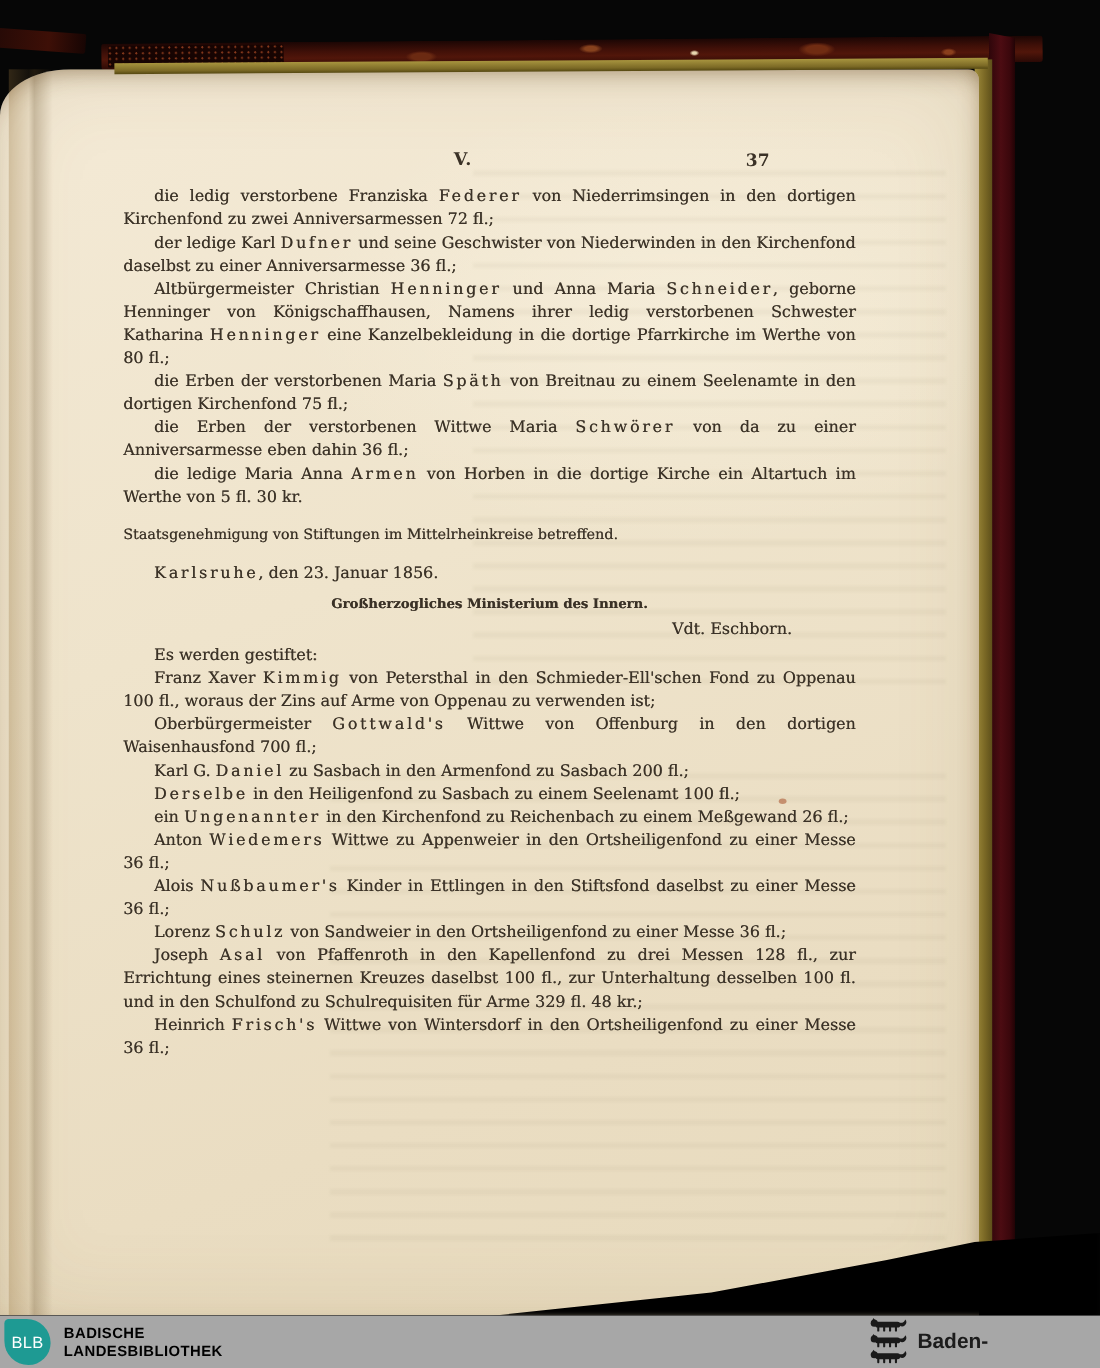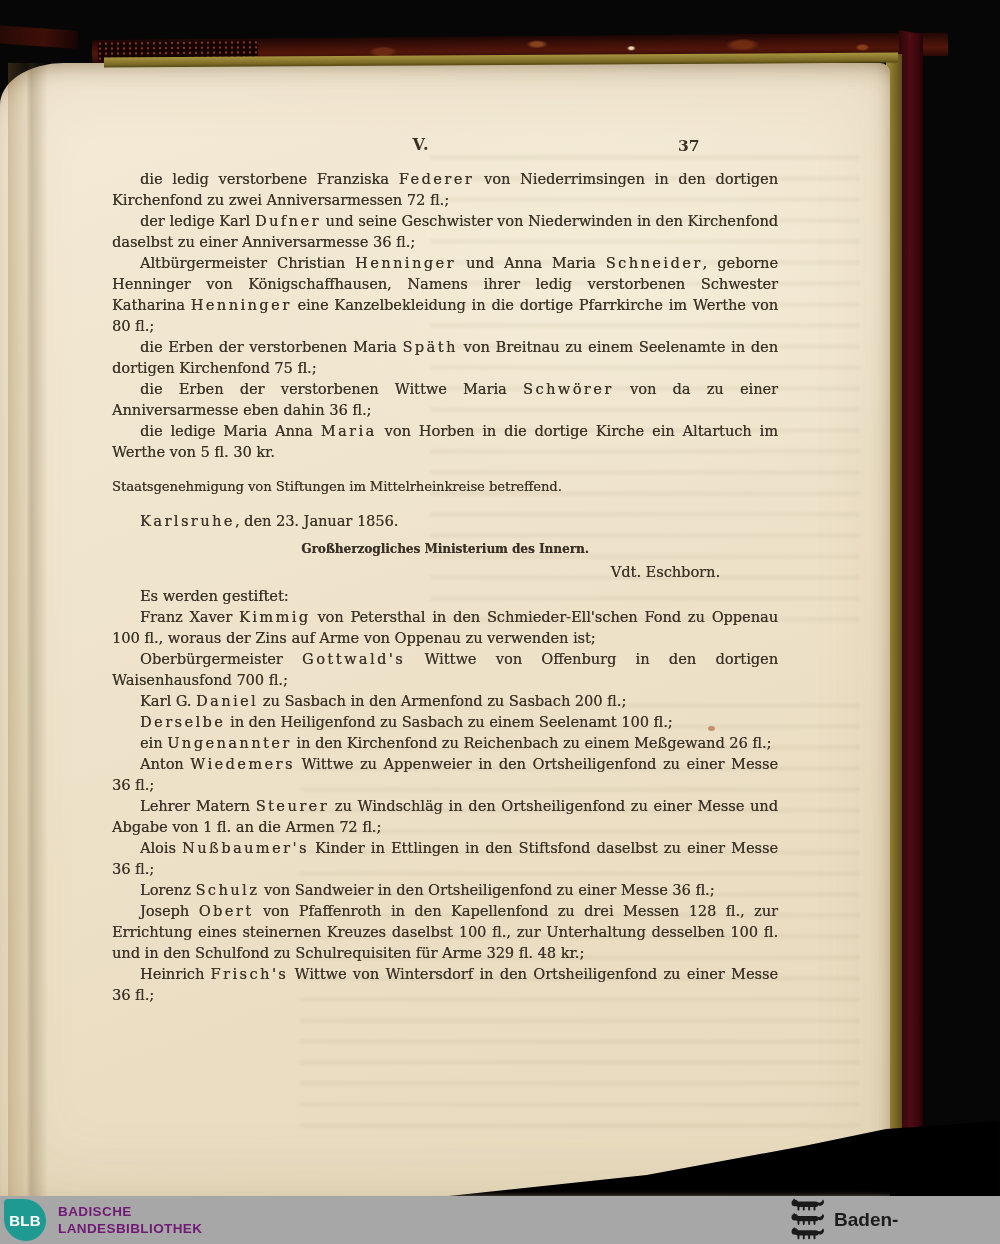--- a/index.html
+++ b/index.html
@@ -64,22 +64,22 @@
   .sperr{letter-spacing:.17em;}
   
   .corner-wedge{position:absolute;left:430px;top:1116px;width:570px;height:82px;background:#000;
     clip-path:polygon(0 100%, 38% 72%, 66% 36%, 80% 16%, 100% 6%, 100% 100%);filter:blur(3px);}
   
   #footer{position:absolute;left:0;top:1196px;width:1000px;height:48px;background:#a7a7a7;
     font-family:"Liberation Sans",sans-serif;}
   .blb-logo{position:absolute;left:4px;top:3px;width:42px;height:42px;background:#1e9a93;
     border-radius:4px 54% 50% 54% / 4px 54% 50% 54%;
     display:flex;align-items:center;justify-content:center;}
-  .blb-logo span{color:#fff;font-weight:bold;font-size:15px;letter-spacing:.3px;}
-  .lib-name{position:absolute;left:58px;top:7px;color:#701a75;font-weight:800;
+  .blb-logo span{color:#fff;font-weight:normal;font-size:15px;letter-spacing:.3px;}
+  .lib-name{position:absolute;left:58px;top:7px;color:#000000;font-weight:800;
     font-size:13.5px;line-height:17px;letter-spacing:.4px;}
   .arms{position:absolute;left:788px;top:2px;width:40px;height:44px;}
   .state-name{position:absolute;left:834px;top:0;height:48px;line-height:48px;
     color:#1c1c1c;font-weight:600;font-size:19px;}
 </style>
 </head>
 <body>
 
 <div id="stage">
   <div id="book">
@@ -98,36 +98,35 @@
 
       <div class="sec-label">V.</div>
       <div class="page-num">37</div>
 
       <div id="doc-text">
           <p class="body"><span>die ledig verstorbene Franziska </span><span class="sperr">Federer</span><span> von Niederrimsingen in den dortigen Kirchenfond zu zwei Anniversarmessen 72 fl.;</span></p>
           <p class="body"><span>der ledige Karl </span><span class="sperr">Dufner</span><span> und seine Geschwister von Niederwinden in den Kirchenfond daselbst zu einer Anniversarmesse 36 fl.;</span></p>
           <p class="body"><span>Altbürgermeister Christian </span><span class="sperr">Henninger</span><span> und Anna Maria </span><span class="sperr">Schneider</span><span>, geborne Henninger von Königschaffhausen, Namens ihrer ledig verstorbenen Schwester Katharina </span><span class="sperr">Henninger</span><span> eine Kanzelbekleidung in die dortige Pfarrkirche im Werthe von 80 fl.;</span></p>
           <p class="body"><span>die Erben der verstorbenen Maria </span><span class="sperr">Späth</span><span> von Breitnau zu einem Seelenamte in den dortigen Kirchenfond 75 fl.;</span></p>
           <p class="body"><span>die Erben der verstorbenen Wittwe Maria </span><span class="sperr">Schwörer</span><span> von da zu einer Anniversarmesse eben dahin 36 fl.;</span></p>
-          <p class="body"><span>die ledige Maria Anna </span><span class="sperr">Maria</span><span> von Horben in die dortige Kirche ein Altartuch im Werthe von 5 fl. 30 kr.</span></p>
+          <p class="body"><span>die ledige Maria Anna </span><span class="sperr">Armen</span><span> von Horben in die dortige Kirche ein Altartuch im Werthe von 5 fl. 30 kr.</span></p>
           <p class="heading"><span>Staatsgenehmigung von Stiftungen im Mittelrheinkreise betreffend.</span></p>
           <p class="date"><span class="sperr">Karlsruhe</span><span>, den 23. Januar 1856.</span></p>
           <p class="center-strong"><span>Großherzogliches Ministerium des Innern.</span></p>
           <p class="right"><span>Vdt. Eschborn.</span></p>
           <p class="body"><span>Es werden gestiftet:</span></p>
           <p class="body"><span>Franz Xaver </span><span class="sperr">Kimmig</span><span> von Petersthal in den Schmieder-Ell'schen Fond zu Oppenau 100 fl., woraus der Zins auf Arme von Oppenau zu verwenden ist;</span></p>
           <p class="body"><span>Oberbürgermeister </span><span class="sperr">Gottwald's</span><span> Wittwe von Offenburg in den dortigen Waisenhausfond 700 fl.;</span></p>
           <p class="body"><span>Karl G. </span><span class="sperr">Daniel</span><span> zu Sasbach in den Armenfond zu Sasbach 200 fl.;</span></p>
           <p class="body"><span class="sperr">Derselbe</span><span> in den Heiligenfond zu Sasbach zu einem Seelenamt 100 fl.;</span></p>
           <p class="body"><span>ein </span><span class="sperr">Ungenannter</span><span> in den Kirchenfond zu Reichenbach zu einem Meßgewand 26 fl.;</span></p>
           <p class="body"><span>Anton </span><span class="sperr">Wiedemers</span><span> Wittwe zu Appenweier in den Ortsheiligenfond zu einer Messe 36 fl.;</span></p>
-          <p class="body"><span>Lehrer Matern </span><span class="sperr">Steurer</span><span> zu Windschläg in den Ortsheiligenfond zu einer Messe und Abgabe von 1 fl. an die Armen 72 fl.;</span></p>
           <p class="body"><span>Alois </span><span class="sperr">Nußbaumer's</span><span> Kinder in Ettlingen in den Stiftsfond daselbst zu einer Messe 36 fl.;</span></p>
           <p class="body"><span>Lorenz </span><span class="sperr">Schulz</span><span> von Sandweier in den Ortsheiligenfond zu einer Messe 36 fl.;</span></p>
-          <p class="body"><span>Joseph </span><span class="sperr">Obert</span><span> von Pfaffenroth in den Kapellenfond zu drei Messen 128 fl., zur Errichtung eines steinernen Kreuzes daselbst 100 fl., zur Unterhaltung desselben 100 fl. und in den Schulfond zu Schulrequisiten für Arme 329 fl. 48 kr.;</span></p>
+          <p class="body"><span>Joseph </span><span class="sperr">Asal</span><span> von Pfaffenroth in den Kapellenfond zu drei Messen 128 fl., zur Errichtung eines steinernen Kreuzes daselbst 100 fl., zur Unterhaltung desselben 100 fl. und in den Schulfond zu Schulrequisiten für Arme 329 fl. 48 kr.;</span></p>
           <p class="body"><span>Heinrich </span><span class="sperr">Frisch's</span><span> Wittwe von Wintersdorf in den Ortsheiligenfond zu einer Messe 36 fl.;</span></p>
         </div>
     </div>
 
     <div class="edge-top"></div>
     <div class="corner-wedge"></div>
   </div>
 
   <div id="footer">
     <div class="blb-logo">

